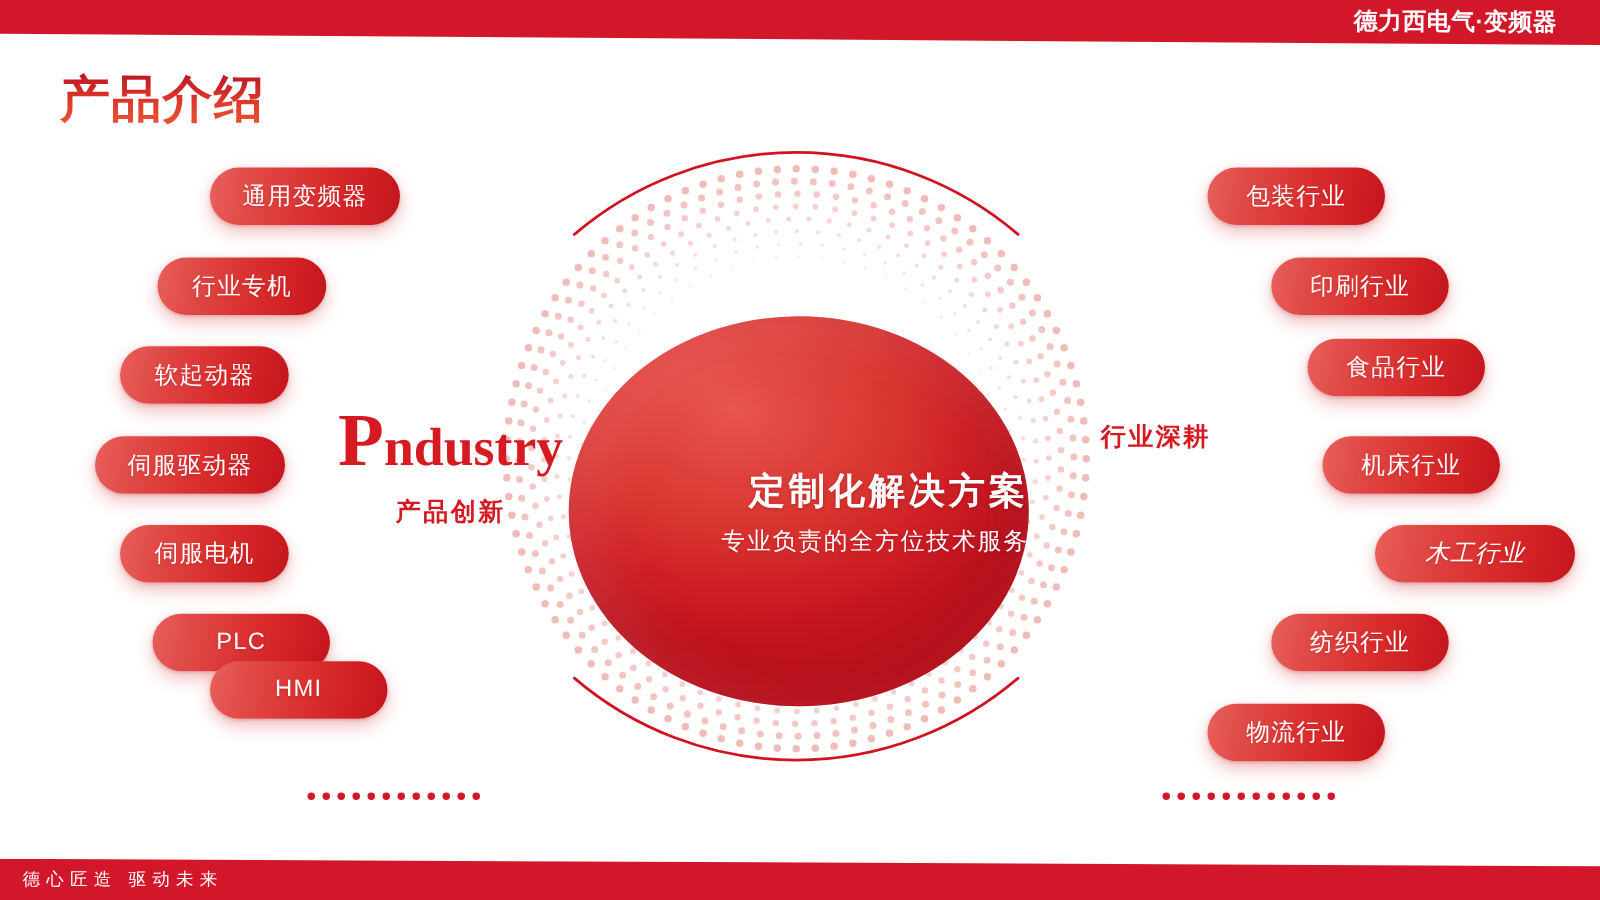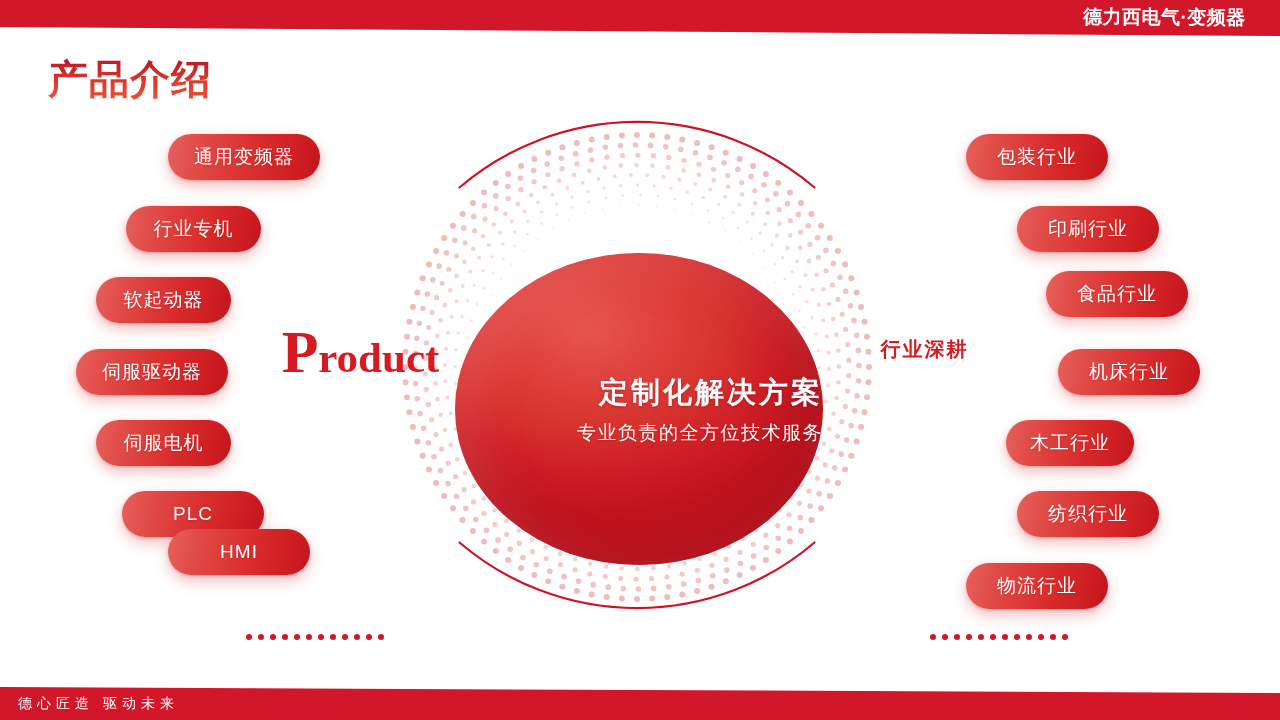--- a/index.html
+++ b/index.html
@@ -843,21 +843,22 @@
       </g>
   </svg>
 
   <div class="core-sphere"></div>
   <div class="core-text">
     <div class="core-title">定制化解决方案</div>
     <div class="core-sub">专业负责的全方位技术服务</div>
   </div>
 
   <div class="side-head" id="head-product">
-    <span class="en"><span class="cap">P</span><span>roduct</span></span>
+    <span class="en"><span class="cap">P</span><span>ndustry</span></span>
+    <span class="cn">产品创新</span>
   </div>
 
   <div class="side-head" id="head-industry">
     <span class="cn">行业深耕</span>
   </div>
 
   <div id="left-pills">
       <div class="pill" style="left: 168px; top: 134px; width: 152px;">
         <span>通用变频器</span>
       </div>
@@ -886,21 +887,21 @@
       </div>
       <div class="pill" style="left: 1017px; top: 206px; width: 142px;">
         <span>印刷行业</span>
       </div>
       <div class="pill" style="left: 1046px; top: 271px; width: 142px;">
         <span>食品行业</span>
       </div>
       <div class="pill" style="left: 1058px; top: 349px; width: 142px;">
         <span>机床行业</span>
       </div>
-      <div class="pill" style="left: 1006px; top: 420px; width: 128px;">
+      <div class="pill" style="left: 1100px; top: 420px; width: 160px; font-style: italic;">
         <span>木工行业</span>
       </div>
       <div class="pill" style="left: 1017px; top: 491px; width: 142px;">
         <span>纺织行业</span>
       </div>
       <div class="pill" style="left: 966px; top: 563px; width: 142px;">
         <span>物流行业</span>
       </div>
     </div>
 

